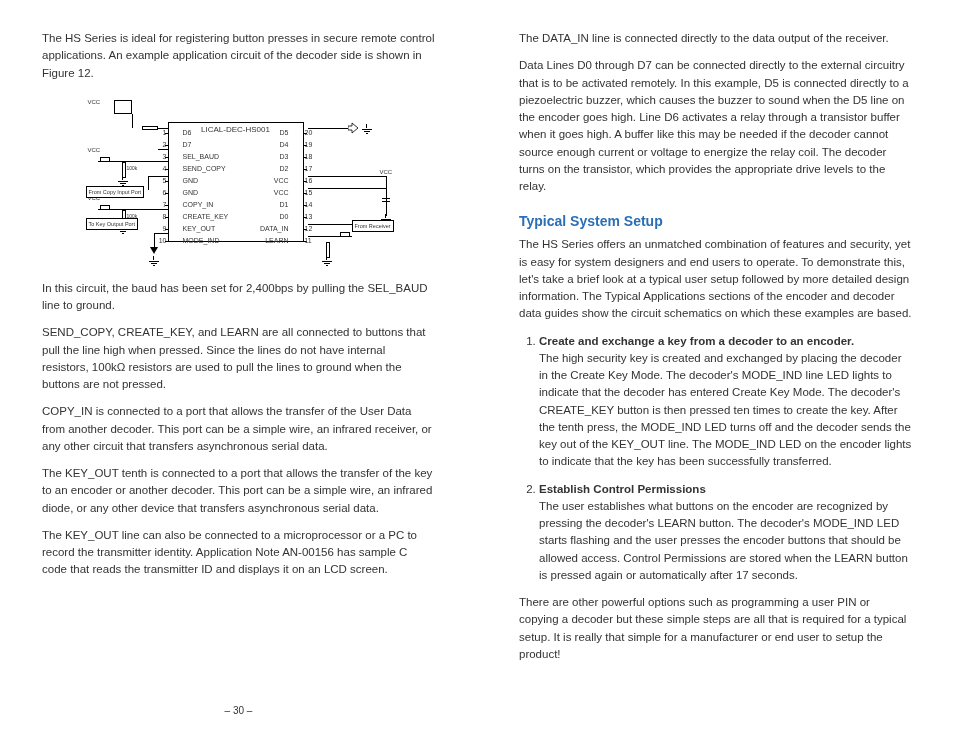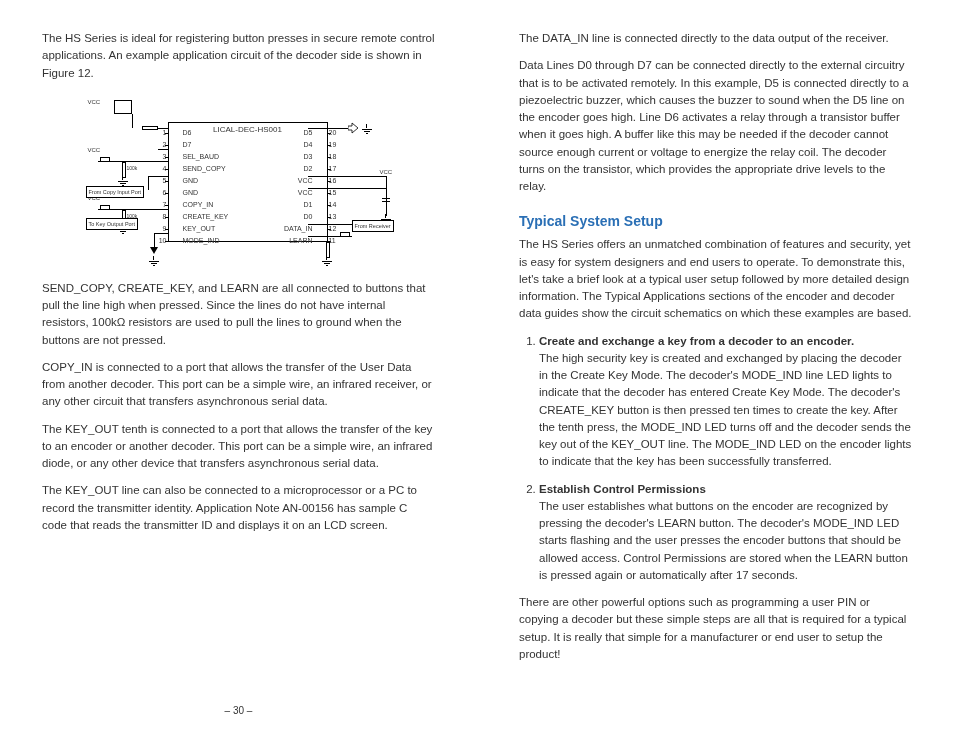--- a/index.html
+++ b/index.html
@@ -52,21 +52,21 @@
   .schematic {
     width: 382px;
     height: 180px;
     position: relative;
     font-size: 7px;
     font-family: Arial, sans-serif;
   }
   .chip {
     position: absolute;
     left: 120px; top: 24px;
-    width: 160px; height: 120px;
+    width: 136px; height: 120px;
     border: 1px solid #000;
     background: #fff;
   }
   .chip-title {
     font-size: 8px;
     text-align:center;
     padding-top:1px;
   }
   .pin-row {
     position: absolute;
@@ -305,20 +305,21 @@
         </div>
 
       <div class="wire" style="left:100px;top:78px;width:20px;height:1px"></div>
       <div class="wire" style="left:100px;top:78px;width:1px;height:14px"></div>
 
       <div class="wire" style="left:110px;top:51px;width:10px;height:1px"></div>
 
     </div>
   </div>
 
+  <p>In this circuit, the baud has been set for 2,400bps by pulling the SEL_BAUD line to ground.</p>
   <p>SEND_COPY, CREATE_KEY, and LEARN are all connected to buttons that pull the line high when pressed. Since the lines do not have internal resistors, 100kΩ resistors are used to pull the lines to ground when the buttons are not pressed.</p>
   <p>COPY_IN is connected to a port that allows the transfer of the User Data from another decoder. This port can be a simple wire, an infrared receiver, or any other circuit that transfers asynchronous serial data.</p>
   <p>The KEY_OUT tenth is connected to a port that allows the transfer of the key to an encoder or another decoder. This port can be a simple wire, an infrared diode, or any other device that transfers asynchronous serial data.</p>
   <p>The KEY_OUT line can also be connected to a microprocessor or a PC to record the transmitter identity. Application Note AN-00156 has sample C code that reads the transmitter ID and displays it on an LCD screen.</p>
 
   <div class="page-num">– 30 –</div>
 </div>
 
 <div class="col">
   <p>The DATA_IN line is connected directly to the data output of the receiver.</p>

